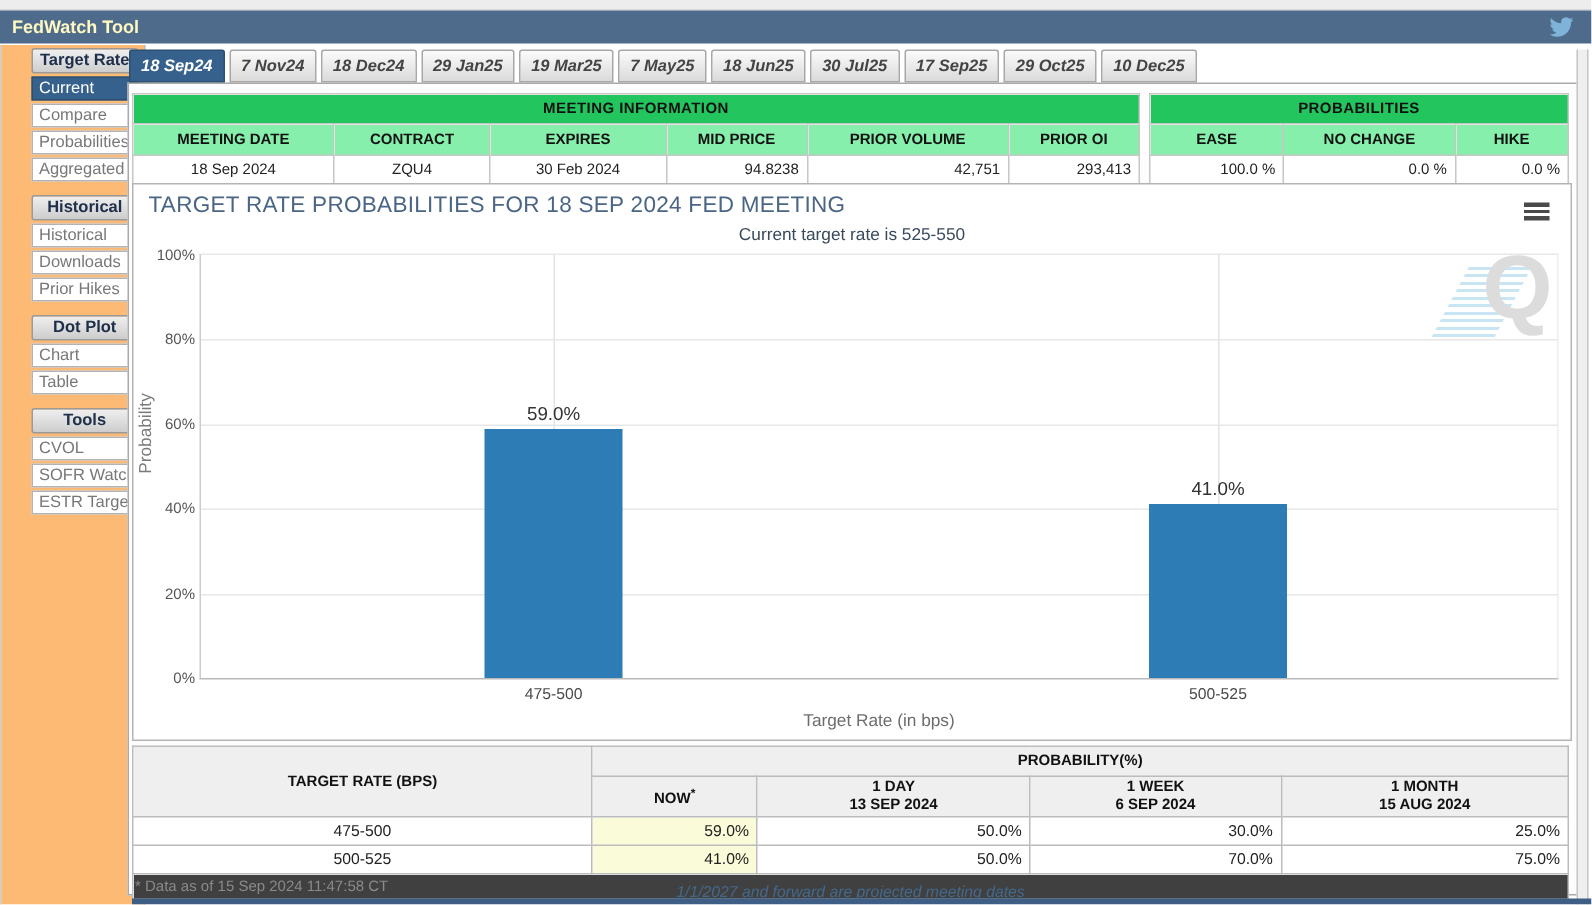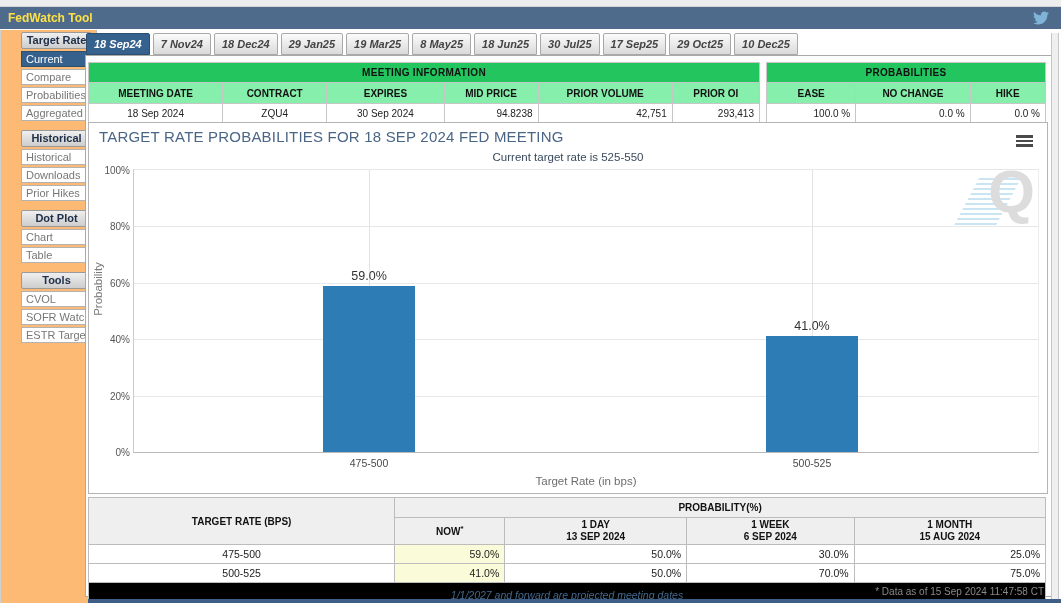--- a/index.html
+++ b/index.html
@@ -4,21 +4,21 @@
 <style>
   html,body{margin:0;padding:0;}
   body{
     width:1061px;height:603px;position:relative;overflow:hidden;
     font-family:"Liberation Sans","DejaVu Sans",sans-serif;
     background:#ffffff;
   }
   
   .top-strip{position:absolute;left:0;top:0;width:1061px;height:6px;background:#ededed;border-bottom:1px solid #d6d6d6;}
   .app-bar{position:absolute;left:0;top:7px;width:1061px;height:22px;background:#4e6b8b;}
-  .app-bar .title{position:absolute;left:8px;top:0;line-height:22px;color:#fde047;font-size:12px;font-weight:bold;}
+  .app-bar .title{position:absolute;left:8px;top:0;line-height:22px;color:#fef9c3;font-size:12px;font-weight:bold;}
   .twitter{position:absolute;right:12px;top:3px;width:16px;height:16px;}
   .twitter svg{width:16px;height:16px;fill:#7fb3d8;}
   
   .sidebar{position:absolute;left:0;top:30px;width:79px;height:573px;background:#fdba74;border-right:1px solid #bdbdbd;border-left:1px solid #d0d0d0;padding-left:16px;}
   .side-header{display:block;margin:2px 4px;height:15px;line-height:15px;text-align:center;
     font-size:11px;font-weight:bold;color:#20304a;background:linear-gradient(#efefef,#cdcdcd);
     border:1px solid #9a9a9a;border-radius:2px;cursor:default;}
   .side-header.gap{margin-top:9px;}
   .side-item{display:block;margin:2px 4px;height:14px;line-height:14px;padding-left:4px;
     font-size:11px;color:#777777;background:#ffffff;border:1px solid #b3b3b3;cursor:pointer;}
@@ -63,21 +63,21 @@
   .yaxis-label{position:absolute;left:-18px;top:160px;transform:rotate(-90deg);transform-origin:center;font-size:11.5px;color:#7a7a7a;}
   
   .bottom-table{position:absolute;left:88px;top:497px;width:958px;background:#fff;}
   .bottom-table th,.bottom-table td{border:1px solid #bcbcbc;font-size:10px;overflow:hidden;white-space:nowrap;}
   .bottom-table th{background:#efefef;font-weight:bold;color:#111;text-align:center;}
   .bt-group{height:20px;}
   .bt-sub{height:26px;}
   .bt-sub .line{display:block;line-height:12px;}
   .bt-row td{height:16px;font-size:10.5px;color:#222;}
   .hl{background:#fafbd8;}
-  .bt-foot{height:14px;background:#000000;color:#8a8a8a;font-size:10px;text-align:right;}
+  .bt-foot{height:14px;background:#404040;color:#8a8a8a;font-size:10px;text-align:left;}
   .footer-note{position:absolute;left:88px;top:589px;width:958px;text-align:center;font-size:10.5px;color:#44688c;font-style:italic;}
   .bottom-strip{position:absolute;left:88px;top:599px;width:973px;height:4px;background:#3f5e86;}
   sup{font-size:8px;}
 </style>
 </head>
 <body>
 
 <div class="top-strip"></div>
 
 <div class="app-bar">
@@ -110,21 +110,21 @@
 
 <div class="content-panel"></div>
 <div class="right-gutter"></div>
 
 <div class="tabs">
   <span class="tab active">18 Sep24</span>
   <span class="tab">7 Nov24</span>
   <span class="tab">18 Dec24</span>
   <span class="tab">29 Jan25</span>
   <span class="tab">19 Mar25</span>
-  <span class="tab">8 May25</span>
+  <span class="tab">7 May25</span>
   <span class="tab">18 Jun25</span>
   <span class="tab">30 Jul25</span>
   <span class="tab">17 Sep25</span>
   <span class="tab">29 Oct25</span>
   <span class="tab">10 Dec25</span>
 </div>
 
 <table class="info-table">
   <colgroup>
       <col style="width:20%">
@@ -142,21 +142,21 @@
     <th class="tbl-head">MEETING DATE</th>
     <th class="tbl-head">CONTRACT</th>
     <th class="tbl-head">EXPIRES</th>
     <th class="tbl-head">MID PRICE</th>
     <th class="tbl-head">PRIOR VOLUME</th>
     <th class="tbl-head">PRIOR OI</th>
   </tr>
   <tr class="tbl-val">
     <td class="tbl-val c">18 Sep 2024</td>
     <td class="tbl-val c">ZQU4</td>
-    <td class="tbl-val c">30 Sep 2024</td>
+    <td class="tbl-val c">30 Feb 2024</td>
     <td class="tbl-val r">94.8238</td>
     <td class="tbl-val r">42,751</td>
     <td class="tbl-val r">293,413</td>
   </tr>
 </tbody>
   </table>
 
 <table class="prob-sum-table">
   <colgroup>
       <col style="width:32%">

